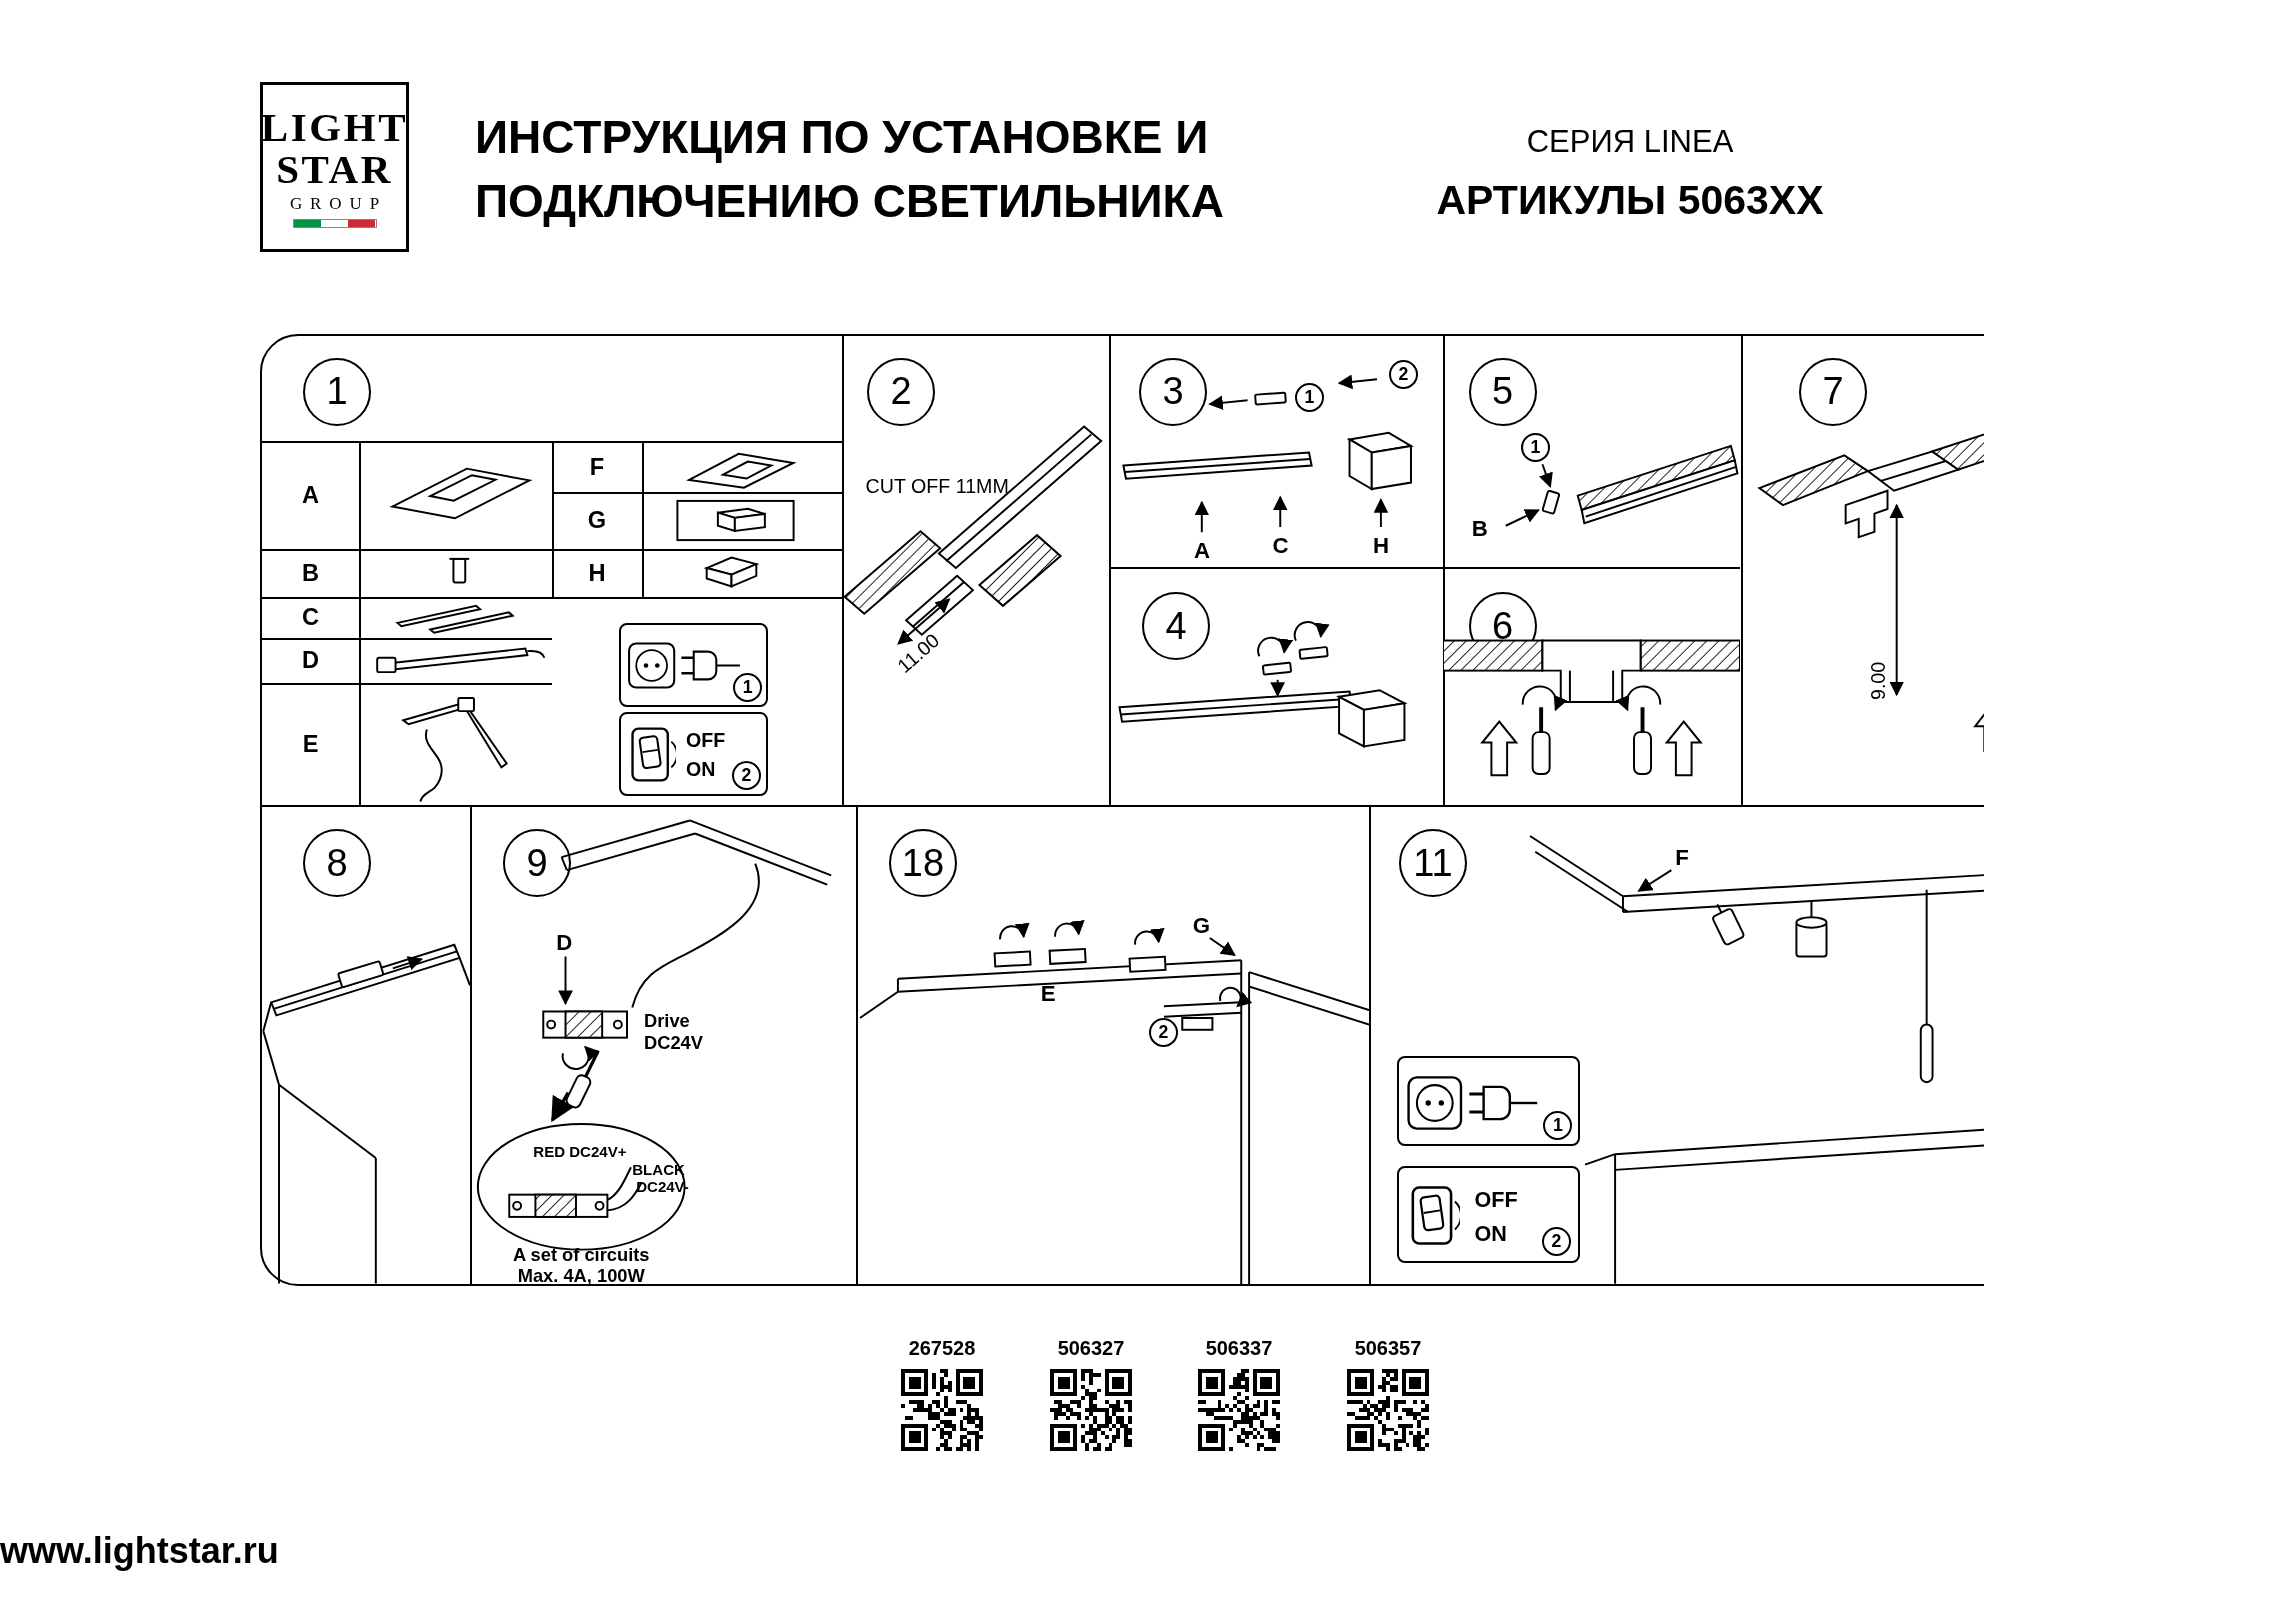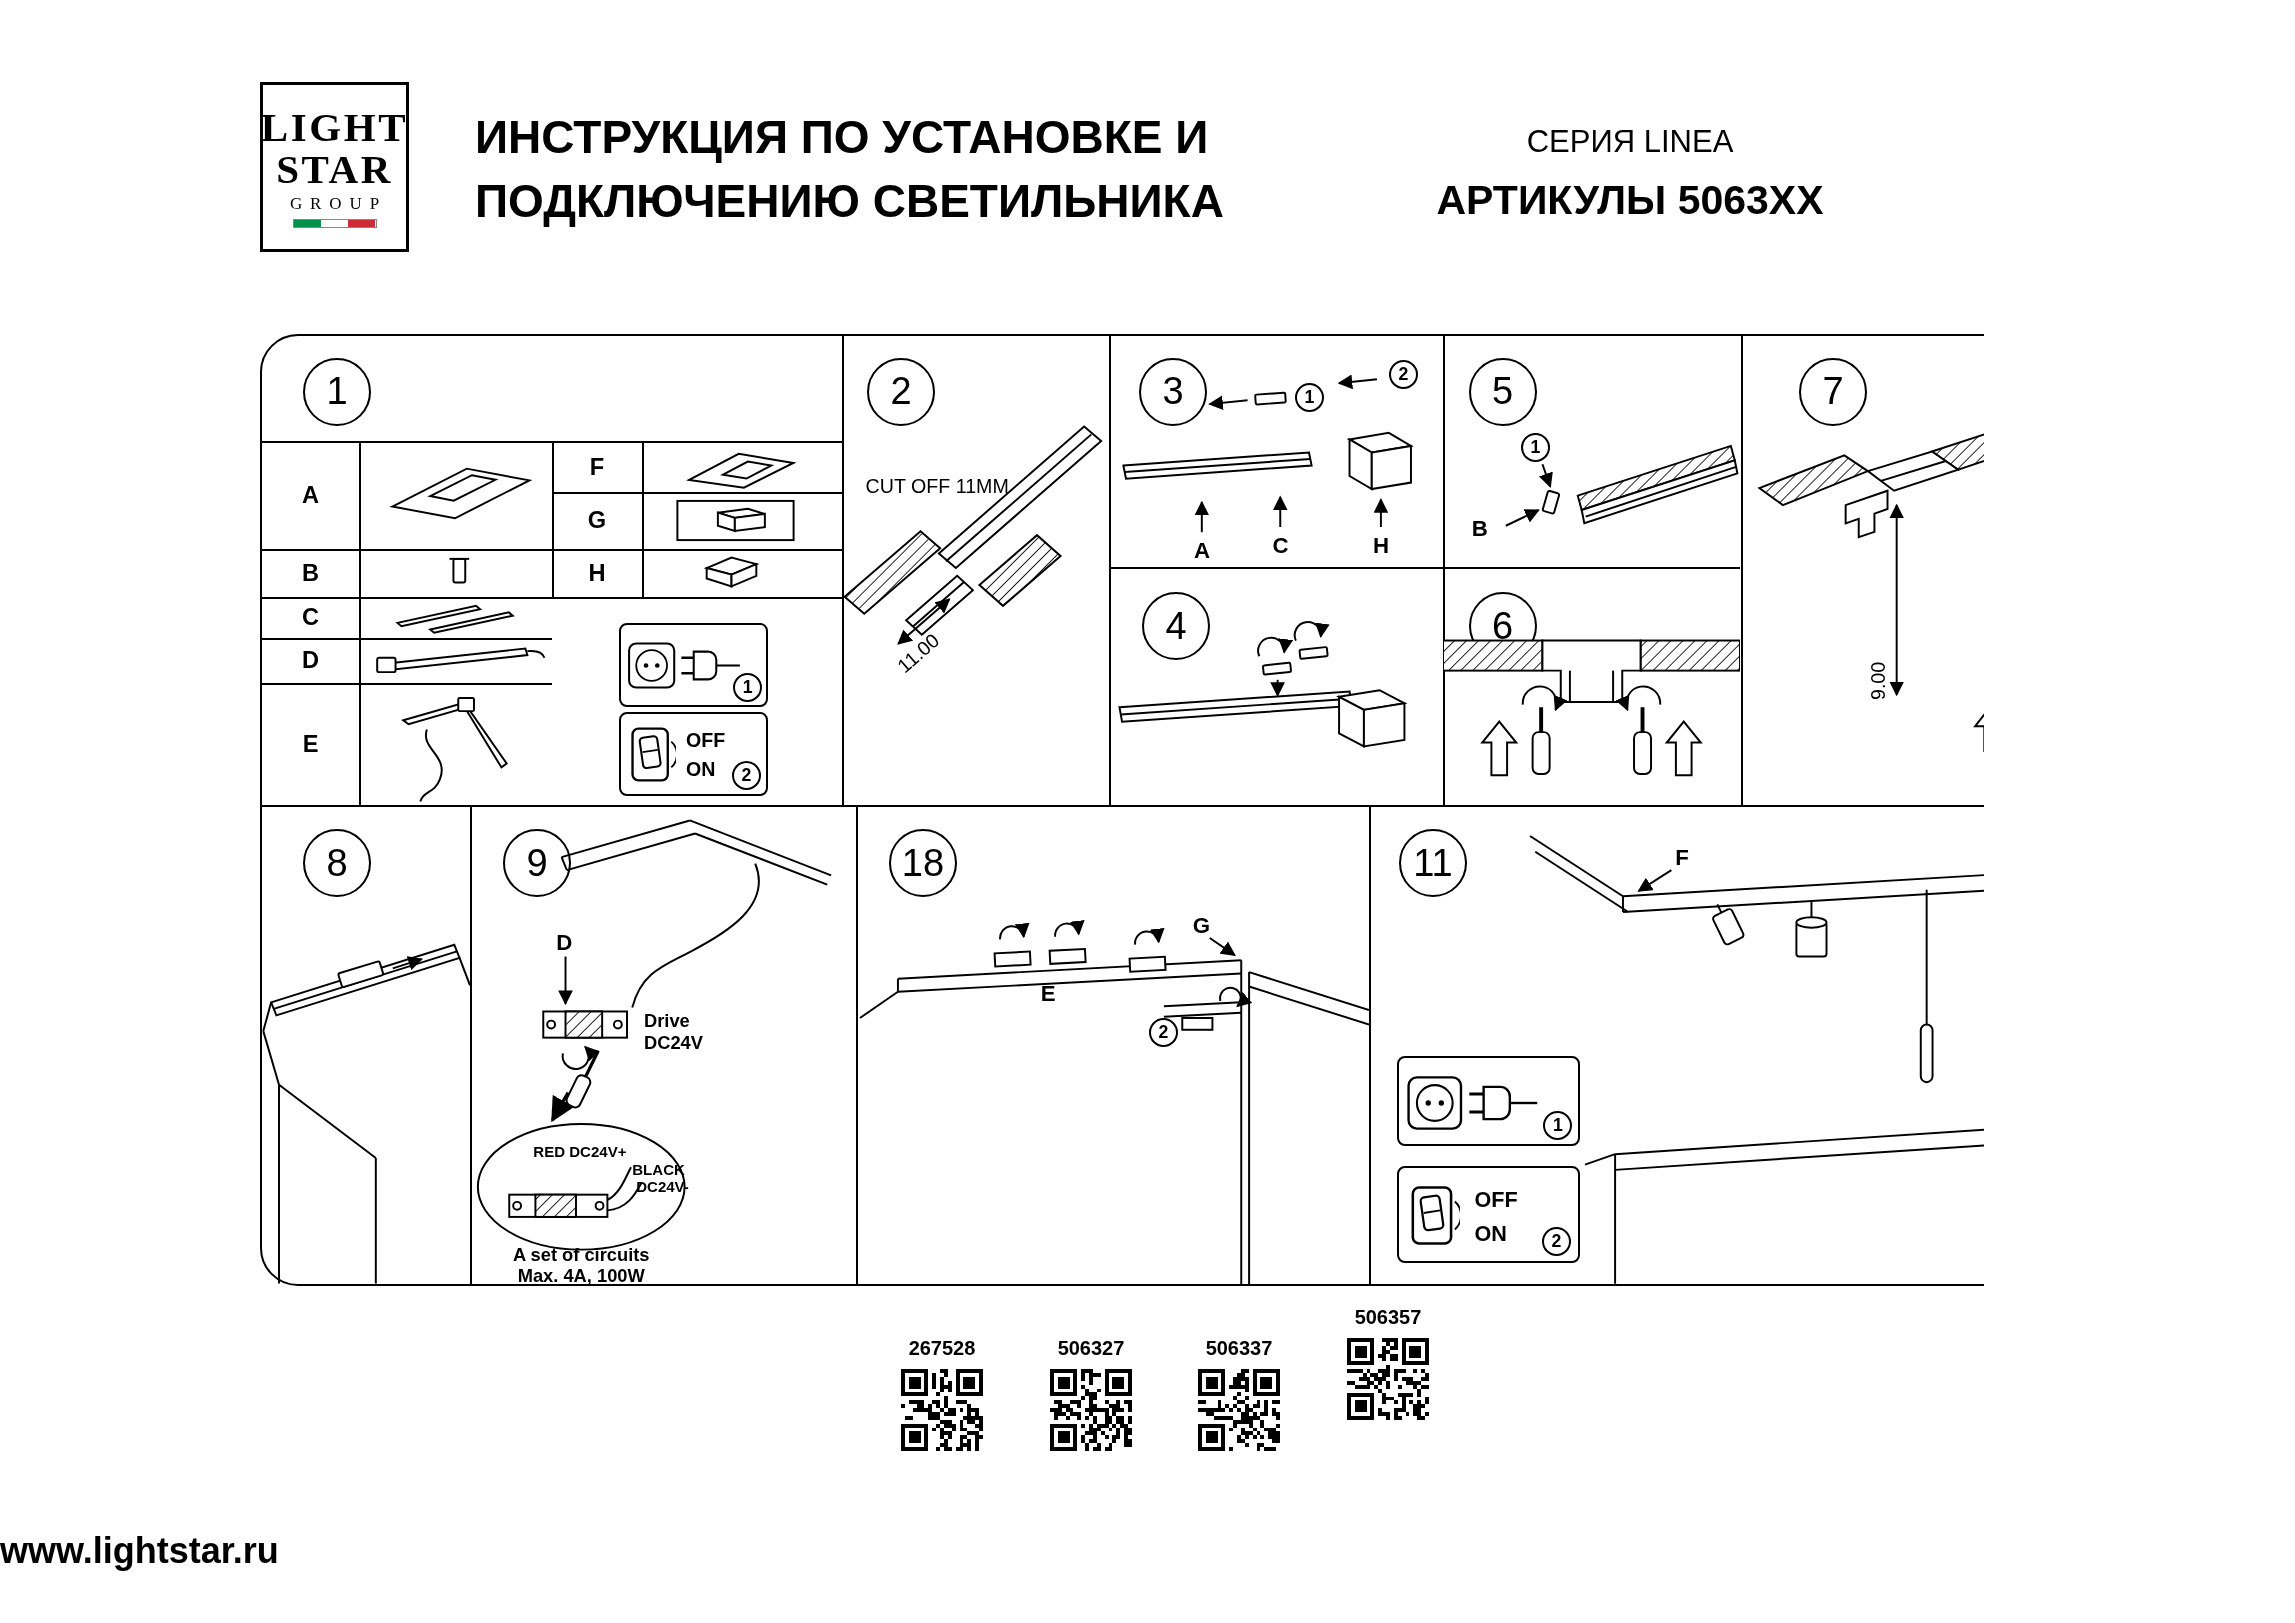--- a/index.html
+++ b/index.html
@@ -829,21 +829,21 @@
           <rect x="1" y="1" width="5" height="5" fill="#fff"></rect>
           <rect x="2" y="2" width="3" height="3" fill="#000"></rect>
           <rect x="14" y="0" width="7" height="7" fill="#000"></rect>
           <rect x="15" y="1" width="5" height="5" fill="#fff"></rect>
           <rect x="16" y="2" width="3" height="3" fill="#000"></rect>
           <rect x="0" y="14" width="7" height="7" fill="#000"></rect>
           <rect x="1" y="15" width="5" height="5" fill="#fff"></rect>
           <rect x="2" y="16" width="3" height="3" fill="#000"></rect>
         </svg></div>
 </div>
-<div class="qr-item" style="left:1329px;top:1306px">
+<div class="qr-item" style="left:1329px;top:1337px">
   <div class="qr-label">506357</div>
   <div class="qr-box"><svg viewBox="0 0 21 21" width="100%" height="100%" shape-rendering="crispEdges">
           <rect width="21" height="21" fill="#fff"></rect>
           <rect x="9" y="0" width="1" height="1" fill="#000"></rect>
           <rect x="10" y="0" width="1" height="1" fill="#000"></rect>
           <rect x="11" y="0" width="1" height="1" fill="#000"></rect>
           <rect x="12" y="0" width="1" height="1" fill="#000"></rect>
           <rect x="10" y="1" width="1" height="1" fill="#000"></rect>
           <rect x="12" y="1" width="1" height="1" fill="#000"></rect>
           <rect x="9" y="2" width="1" height="1" fill="#000"></rect>

